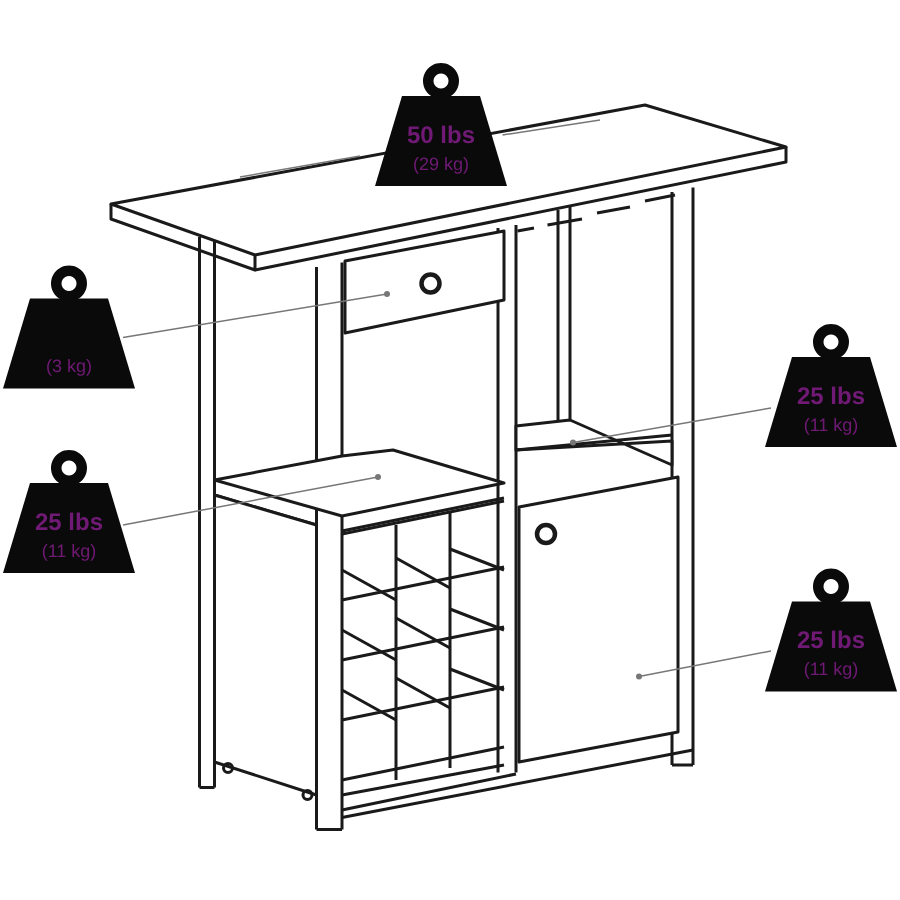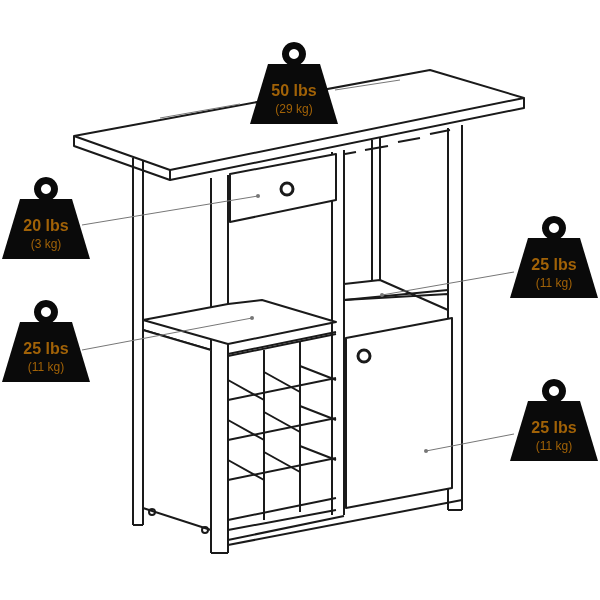--- a/index.html
+++ b/index.html
@@ -1,20 +1,20 @@
 <!DOCTYPE html>
 <html><head>
 <meta charset="utf-8">
 <style>
   html, body { margin:0; padding:0; background:#ffffff; }
   body { width:600px; height:600px; position:relative; overflow:hidden; font-family:"Liberation Sans", sans-serif; }
   #stage { position:absolute; left:0; top:0; width:600px; height:600px; }
   .weight { position:absolute; width:92px; height:88px; }
   .weight svg { position:absolute; left:0; top:0; }
-  .wtext { position:absolute; left:0; width:92px; text-align:center; color:#a16207; }
+  .wtext { position:absolute; left:0; width:92px; text-align:center; color:#701a75; }
   .lbs { top:42px; font-size:16px; font-weight:bold; }
   .kg { top:62px; font-size:12px; }
 </style>
 </head>
 <body>
 
 <div id="stage">
   <svg width="600" height="600" viewBox="0 0 600 600" style="position:absolute;left:0;top:0">
     <g fill="none" stroke="#1a1a1a" stroke-width="2" stroke-linejoin="round">
 
@@ -83,21 +83,20 @@
     </svg>
     <div class="wtext lbs">50 lbs</div>
     <div class="wtext kg">(29 kg)</div>
   </div>
 
   <div class="weight" style="left:0px;top:175px">
     <svg width="92" height="88" viewBox="0 0 92 88">
       <path d="M46 2 a12 12 0 1 1 -0.01 0 Z M46 9 a5 5 0 1 0 0.01 0 Z" fill="#0a0a0a" fill-rule="evenodd"></path>
       <path d="M20 24 L72 24 L90 84 L2 84 Z" fill="#0a0a0a"></path>
     </svg>
-    <div class="wtext lbs">20 lbs</div>
     <div class="wtext kg">(3 kg)</div>
   </div>
 
   <div class="weight" style="left:0px;top:298px">
     <svg width="92" height="88" viewBox="0 0 92 88">
       <path d="M46 2 a12 12 0 1 1 -0.01 0 Z M46 9 a5 5 0 1 0 0.01 0 Z" fill="#0a0a0a" fill-rule="evenodd"></path>
       <path d="M20 24 L72 24 L90 84 L2 84 Z" fill="#0a0a0a"></path>
     </svg>
     <div class="wtext lbs">25 lbs</div>
     <div class="wtext kg">(11 kg)</div>

